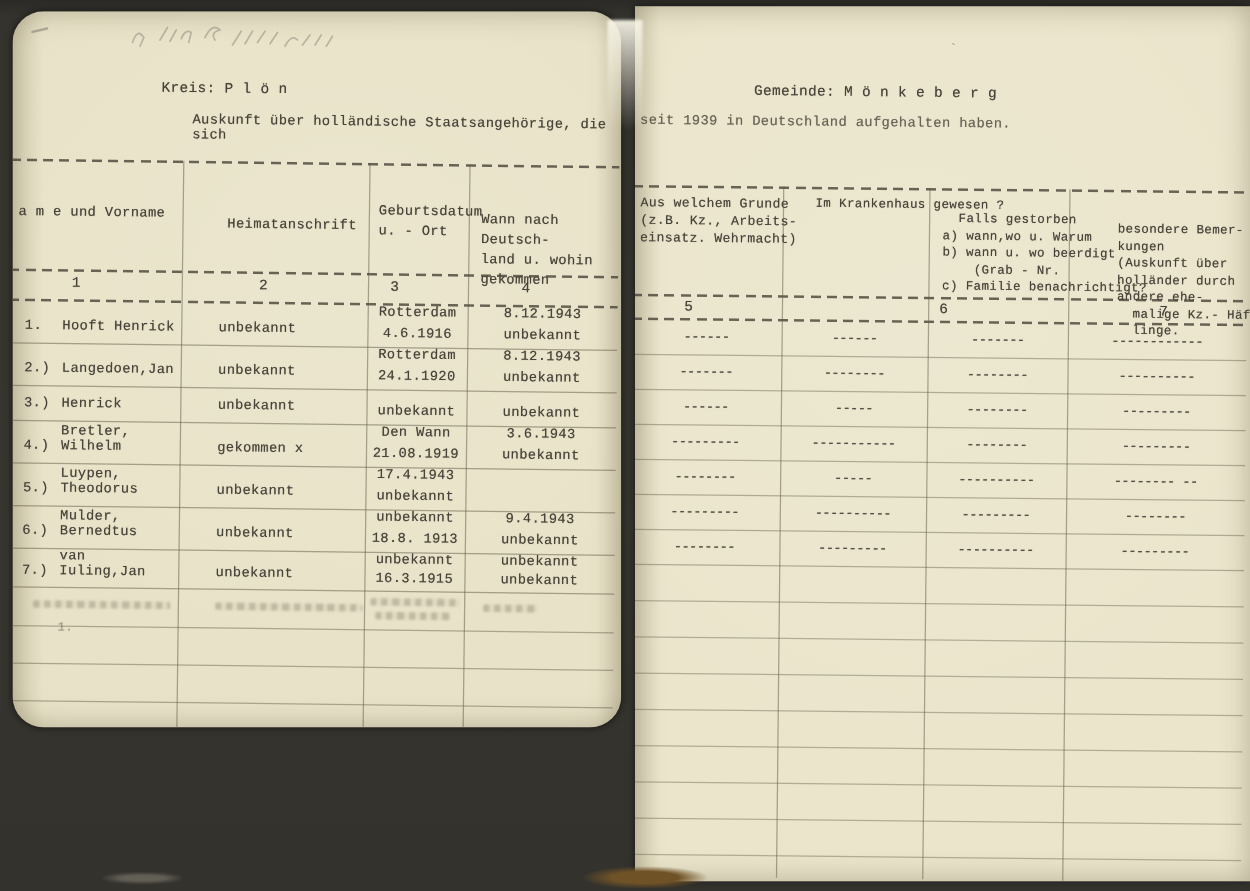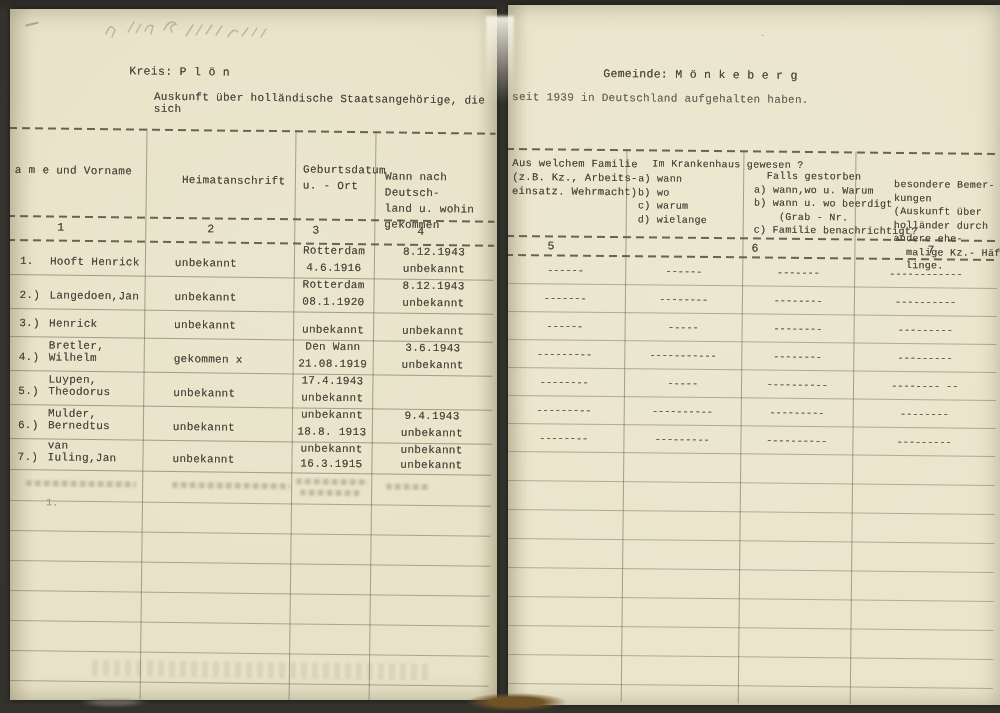--- a/index.html
+++ b/index.html
@@ -1,24 +1,24 @@
 <!DOCTYPE html>
 <html><head>
 <meta charset="utf-8">
 <style>
   html,body{margin:0;padding:0;}
   #screen{position:relative;width:1000px;height:713px;overflow:hidden;
           background:linear-gradient(180deg,#2b2a26 0,#35332e 14px,#37352f 60%,#34322d 100%);
           font-family:"Liberation Mono","DejaVu Sans Mono",monospace;}
   .page{position:absolute;overflow:hidden;
         box-shadow:inset 0 0 22px rgba(92,82,55,.38), 0 0 6px rgba(0,0,0,.55);}
-  #left-page{left:10px;top:9px;width:487px;height:691px;
+  #left-page{left:10px;top:9px;width:487px;height:573px;
         background:radial-gradient(120% 90% at 55% 38%, rgba(255,255,255,.10), transparent 60%),
                    linear-gradient(90deg, rgba(115,100,66,.14), rgba(115,100,66,0) 5%, rgba(115,100,66,0) 96%, rgba(115,100,66,.16)),
-                   #e8e3c8;}
+                   #e8e3c8;border-radius:25px;}
   #right-page{left:508px;top:5px;width:492px;height:700px;
         background:radial-gradient(120% 90% at 45% 35%, rgba(255,255,255,.10), transparent 60%),
                    linear-gradient(90deg, rgba(115,100,66,.16), rgba(115,100,66,0) 4%, rgba(115,100,66,0) 100%),
                    #eae5cb;}
   .tilt{position:absolute;left:0;top:0;right:0;bottom:0;transform-origin:10px 0;}
   #left-page .tilt{transform:rotate(.7deg);}
   #right-page .tilt{transform:rotate(.6deg);}
 
   .type{font-family:"Liberation Mono","DejaVu Sans Mono",monospace;color:#47433a;
         text-shadow:0 0 .6px rgba(70,64,52,.6);letter-spacing:.3px;}
@@ -138,21 +138,21 @@
         <div class="lgrid lrow">
           <div class="type c1">
               <span class="num">2.)</span>
               <span>Langedoen,Jan</span>
             </div>
           <div class="type c2">
               <span>unbekannt</span>
             </div>
           <div class="type c34">
               <span class="l1">Rotterdam</span>
-              <span class="l2">08.1.1920</span>
+              <span class="l2">24.1.1920</span>
             </div>
           <div class="type c34">
               <span class="l1">8.12.1943</span>
               <span class="l2">unbekannt</span>
             </div>
         </div>
         <div class="lgrid lrow" style="height:27px">
           <div class="type c1">
               <span class="num">3.)</span>
               <span>Henrick</span>
@@ -264,28 +264,24 @@
   <div class="page" id="right-page">
     <div class="tilt">
 
       <div class="type gemeinde">Gemeinde: M ö n k e b e r g</div>
       <div class="type titleR">seit 1939 in Deutschland aufgehalten haben.</div>
 
       <div id="rtable">
         <div class="dashline"></div>
 
         <div id="rhead">
-          <div class="type pre" id="rh5">Aus welchem Familie
+          <div class="type pre" id="rh5">Aus welchem Grunde
 (z.B. Kz., Arbeits-
 einsatz. Wehrmacht)</div>
           <div class="type" id="rh6">Im Krankenhaus gewesen ?</div>
-          <div class="type pre" id="rh6a">a) wann
-b) wo
-c) warum
-d) wielange</div>
           <div class="type prex" id="rh6b">  Falls gestorben
 a) wann,wo u. Warum
 b) wann u. wo beerdigt
     (Grab - Nr.
 c) Familie benachrichtigt?</div>
           <div class="type prex" id="rh7">besondere Bemer-
 kungen
 (Auskunft über
 holländer durch
 andere ehe-

